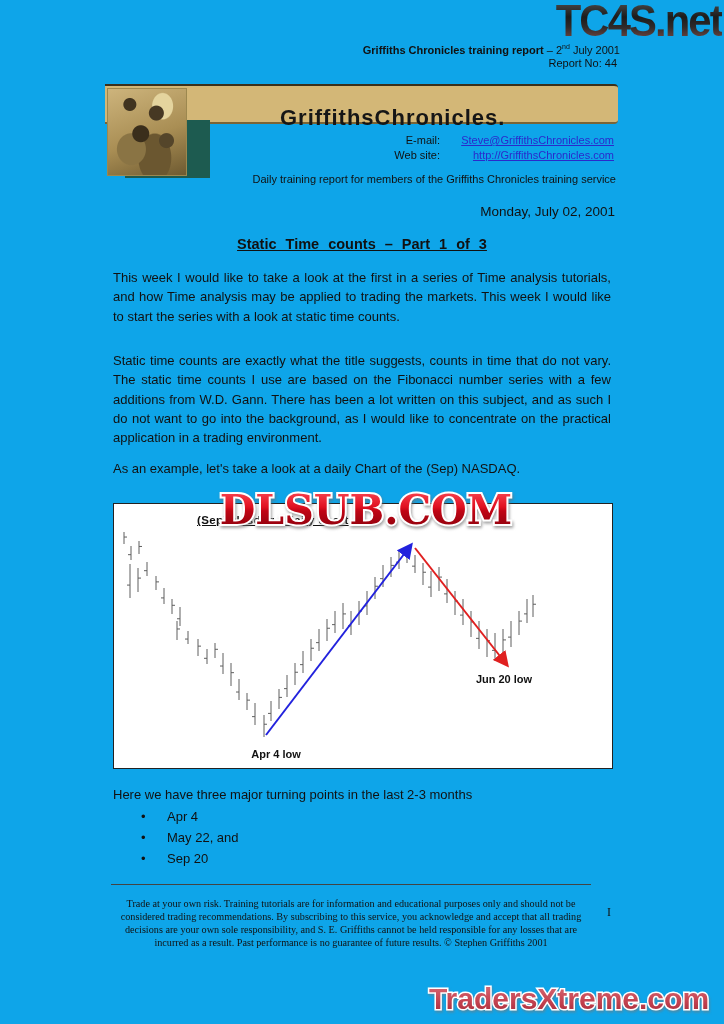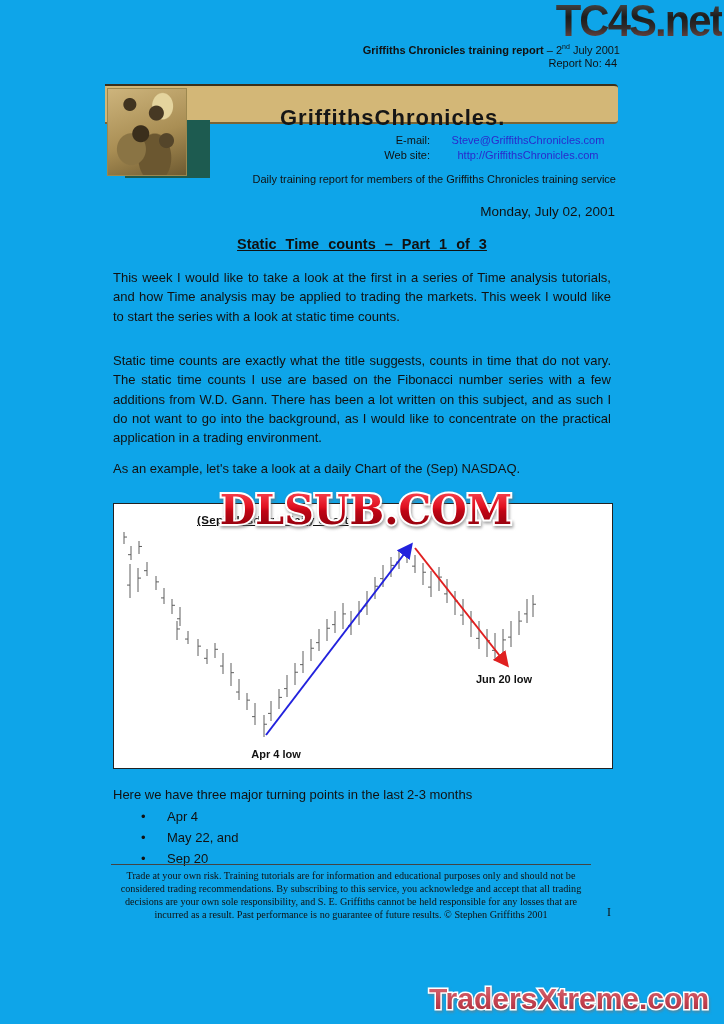--- a/index.html
+++ b/index.html
@@ -29,22 +29,22 @@
           radial-gradient(circle at 62% 28%,#463823 0 7px,transparent 8px),
           radial-gradient(circle at 42% 52%,#3a2e1b 0 8px,transparent 9px),
           radial-gradient(circle at 75% 60%,#54452a 0 7px,transparent 8px),
           radial-gradient(ellipse at 30% 70%,#8a7444 0 14px,transparent 15px),
           radial-gradient(ellipse at 60% 80%,#6b5730 0 16px,transparent 17px),
           radial-gradient(ellipse at 70% 20%,#e4d49e 0 10px,transparent 11px),
           linear-gradient(160deg,#cdb47c 0%,#a98e54 55%,#6e5a31 100%);
          border:1px solid #9c884f;}
   .contact{position:absolute;top:133px;right:110px;font-size:11px;line-height:15px;}
   .contact .row{display:flex;justify-content:flex-end;}
-  .contact .lbl{margin-right:12px;color:#111;}
-  .contact .lnk{display:inline-block;width:172px;text-align:center;color:#2a2acc;}
+  .contact .lbl{margin-right:2px;color:#111;}
+  .contact .lnk{display:inline-block;width:172px;text-align:right;color:#2a2acc;text-decoration:underline;}
   .tagline{position:absolute;top:173px;right:108px;font-size:11px;color:#111;}
   
   .dateline{position:absolute;top:204px;right:109px;font-size:13.5px;}
   .doctitle{position:absolute;top:236px;left:113px;width:498px;text-align:center;
             font-size:14.5px;font-weight:bold;text-decoration:underline;word-spacing:5px;}
   .para{position:absolute;left:113px;width:498px;font-size:13px;line-height:19.3px;
         text-align:justify;}
   .p1{top:268px;} .p2{top:351px;} .p3{top:459px;text-align:left;}
   .closing{position:absolute;left:113px;top:787px;width:498px;font-size:13px;}
   .bullets{position:absolute;left:113px;top:806px;width:498px;font-size:13px;line-height:21px;}
@@ -53,22 +53,22 @@
   
   .chartframe{position:absolute;left:113px;top:503px;width:498px;height:264px;
               border:1px solid #222;background:#fff;}
   .charttitle{position:absolute;left:56px;top:10px;font-size:11.5px;font-weight:bold;
               text-decoration:underline;letter-spacing:.4px;padding-left:27px;}
   .chartsvg{position:absolute;left:0;top:0;}
   
   .dlsub{position:absolute;left:208px;top:482px;filter:drop-shadow(1px 2px 1.5px rgba(110,110,110,.65));}
   .txtreme{position:absolute;left:418px;top:979px;filter:drop-shadow(1px 2px 1px rgba(120,120,120,.55));}
   
-  .footer{position:absolute;left:111px;top:864px;width:480px;border-top:1px solid #444;
-          padding-top:4px;font-family:"Liberation Serif",serif;font-size:10.2px;line-height:13px;
+  .footer{position:absolute;left:111px;top:884px;width:480px;border-top:1px solid #444;
+          padding-top:12px;font-family:"Liberation Serif",serif;font-size:10.2px;line-height:13px;
           text-align:center;color:#111;}
   .pagenum{position:absolute;left:607px;top:905px;font-family:"Liberation Serif",serif;font-size:12px;}
 </style>
 </head>
 <body>
 
 <div class="page">
 
   <div class="tc4s">TC4S.net</div>
 

